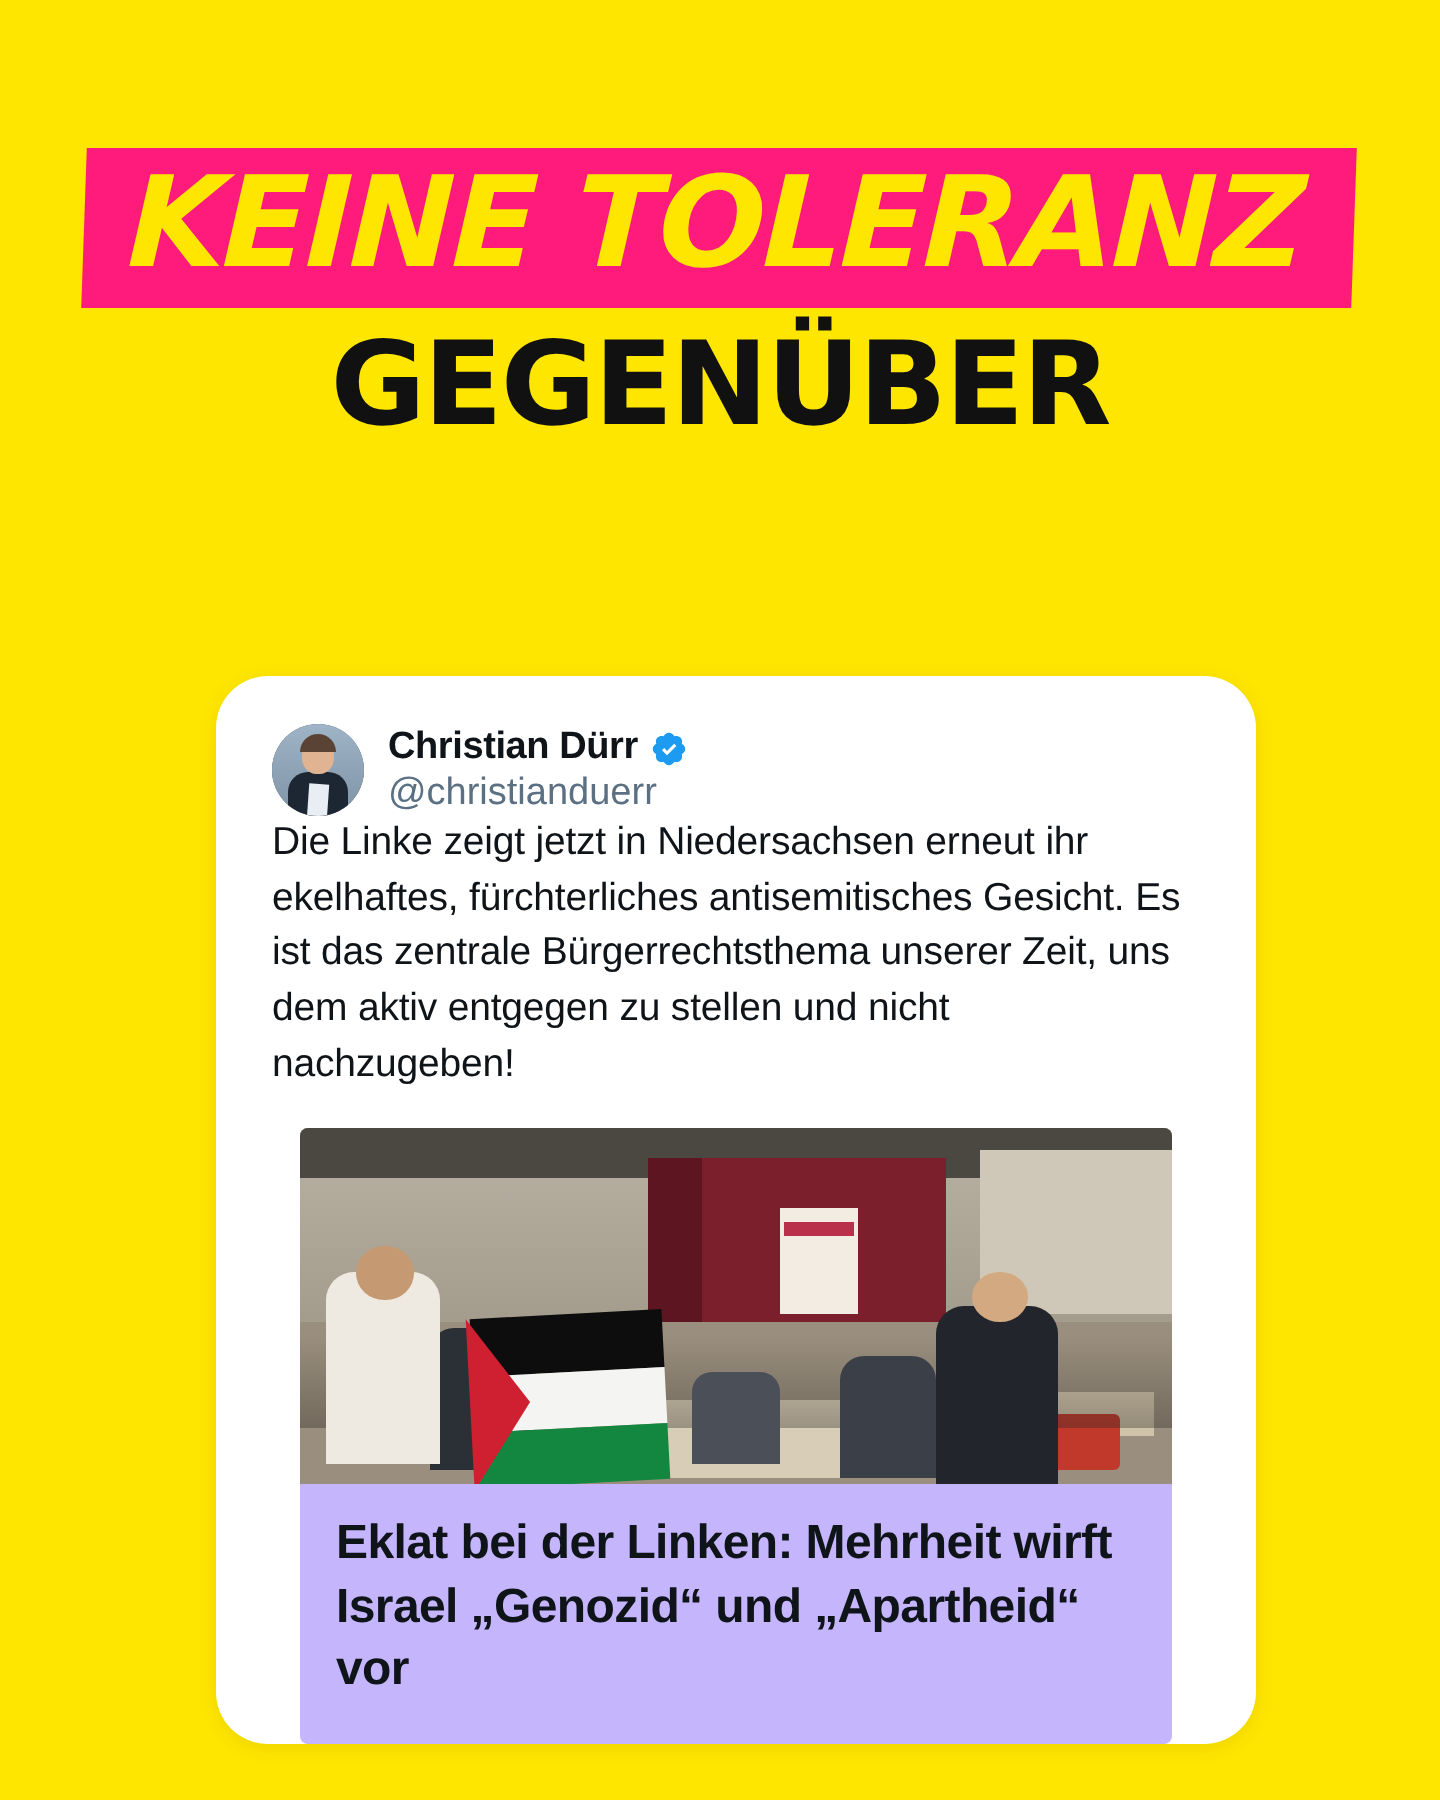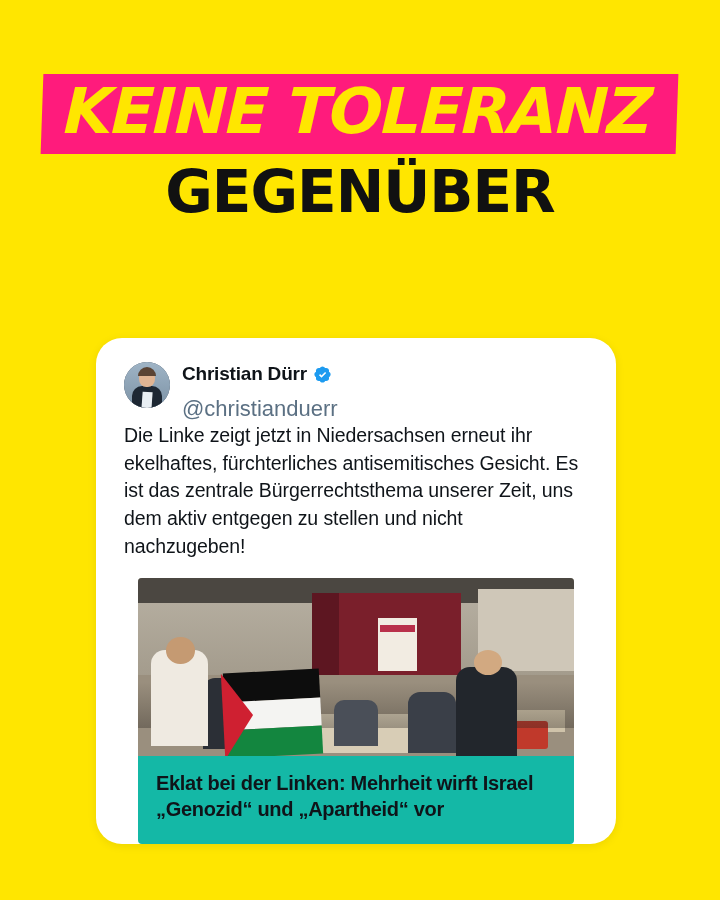--- a/index.html
+++ b/index.html
@@ -54,21 +54,21 @@
     letter-spacing: -1px;
     text-transform: uppercase;
     font-family: "DejaVu Sans", sans-serif;
   }
   .headline-l2 { margin-top: 8px; }
   .headline-l3 { margin-top: -4px; }
 
   
   .tweet-card {
     position: absolute;
-    left: 96px;
+    left: 108px;
     top: 338px;
     width: 520px;
     background: #FFFFFF;
     border-radius: 26px;
     overflow: hidden;
     box-shadow: 0 2px 10px rgba(0,0,0,0.08);
   }
   .tweet-inner {
     padding: 24px 28px 0 28px;
   }
@@ -95,23 +95,23 @@
   .names { display: flex; flex-direction: column; padding-top: 1px; }
   .name-row { display: flex; align-items: center; gap: 6px; }
   .display-name {
     font-size: 19px;
     font-weight: bold;
     color: #0F1419;
     letter-spacing: -0.2px;
   }
   .verified { width: 19px; height: 19px; display: inline-block; }
   .handle {
-    font-size: 22px;
+    font-size: 19px;
     color: #5B7083;
-    margin-top: 11px;
+    margin-top: 1px;
   }
 
   .tweet-text {
     font-size: 19.5px;
     line-height: 1.42;
     color: #0F1419;
     letter-spacing: -0.1px;
   }
 
   
@@ -147,23 +147,23 @@
   .photo .p4  { position:absolute; left:73%; bottom:0;   width:14%; height:50%; background:#22262c; border-radius:14px 14px 0 0; }
   .photo .p4h { position:absolute; left:77%; bottom:46%; width:6.5%; height:14%; background:#d2a981; border-radius:50%; }
   .photo .p5  { position:absolute; left:45%; bottom:6%;  width:10%; height:26%; background:#4a4f58; border-radius:10px 10px 0 0; }
   .flag      { position:absolute; left:20%; bottom:0; width:22%; height:48%; transform: rotate(-3deg); }
   .flag .fb  { position:absolute; left:0; top:0; width:100%; height:34%; background:#0d0d0d; }
   .flag .fw  { position:absolute; left:0; top:34%; width:100%; height:33%; background:#f4f4f2; }
   .flag .fg  { position:absolute; left:0; top:67%; width:100%; height:33%; background:#13863f; }
   .flag .ft  { position:absolute; left:-2%; top:0; width:0; height:0; border-top:43px solid transparent; border-bottom:43px solid transparent; border-left:30px solid #cf2031; }
 
   .article-title {
-    background: #14b8a6;
+    background: #c4b5fd;
     padding: 14px 18px 22px 18px;
-    font-size: 20px;
+    font-size: 24px;
     font-weight: bold;
     line-height: 1.3;
     color: #0F1419;
     letter-spacing: -0.3px;
   }
 </style>
 </head>
 <body>
 
 <div class="poster">

